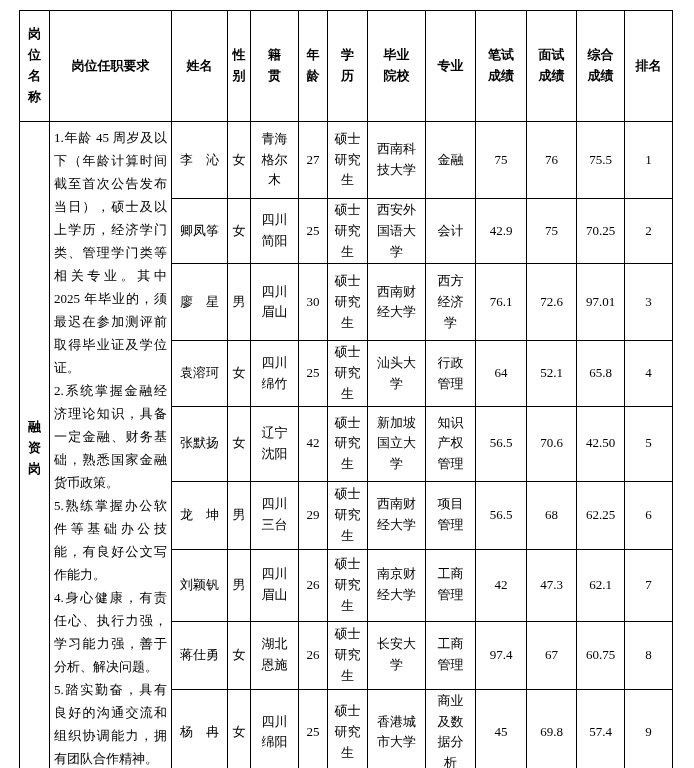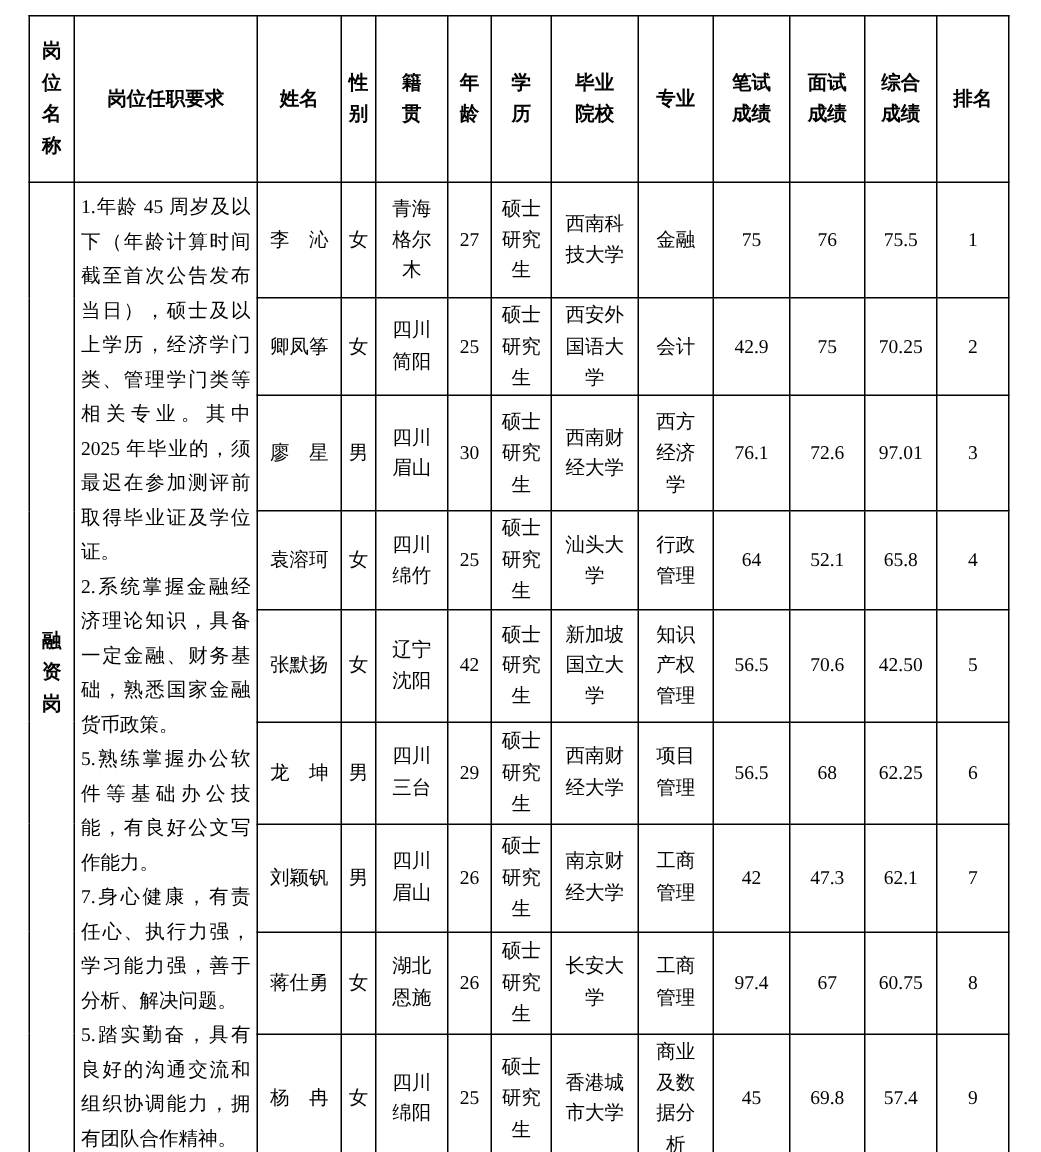--- a/index.html
+++ b/index.html
@@ -77,21 +77,21 @@
   </tr>
 
   <tr style="height:77px">
     <td rowspan="9" class="pos">融
 资
 岗</td>
     <td rowspan="9" class="req-cell">
       <div class="req-item">1.年龄 45 周岁及以下（年龄计算时间截至首次公告发布当日），硕士及以上学历，经济学门类、管理学门类等相关专业。其中 2025 年毕业的，须最迟在参加测评前取得毕业证及学位证。</div>
       <div class="req-item">2.系统掌握金融经济理论知识，具备一定金融、财务基础，熟悉国家金融货币政策。</div>
       <div class="req-item">5.熟练掌握办公软件等基础办公技能，有良好公文写作能力。</div>
-      <div class="req-item">7.身心健康，有责任心、执行力强，学习能力强，善于分析、解决问题。</div>
+      <div class="req-item">4.身心健康，有责任心、执行力强，学习能力强，善于分析、解决问题。</div>
       <div class="req-item">5.踏实勤奋，具有良好的沟通交流和组织协调能力，拥有团队合作精神。</div>
     </td>
     <td>李　沁</td>
     <td>女</td>
     <td>青海
 格尔
 木</td>
     <td>27</td>
     <td>硕士
 研究

